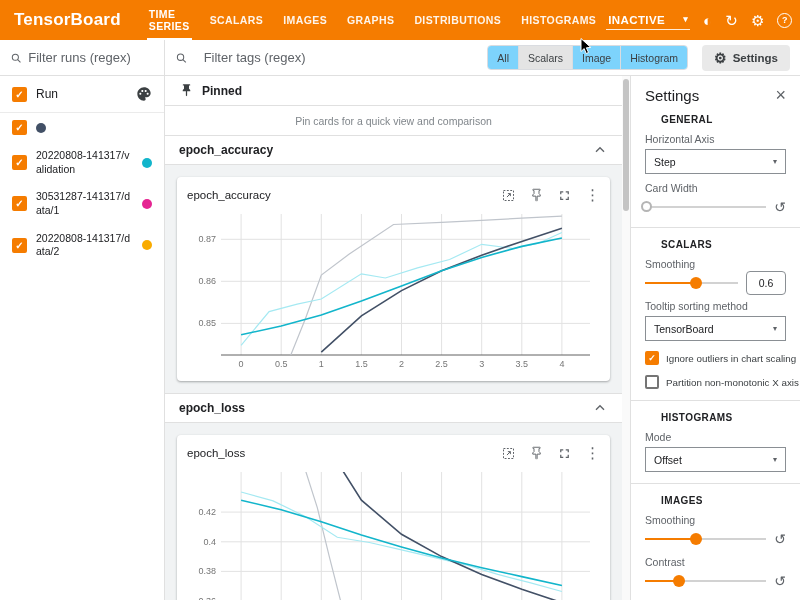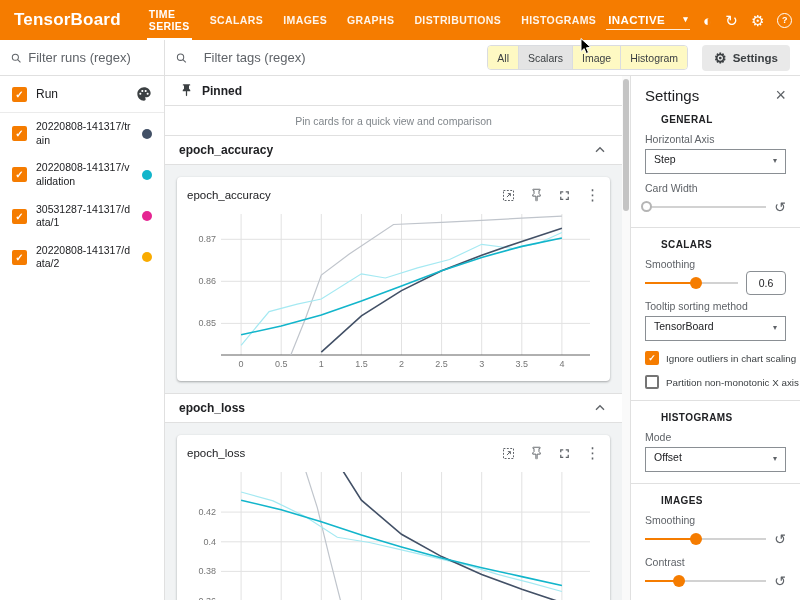--- a/index.html
+++ b/index.html
@@ -21,21 +21,21 @@
   .help-circle{width:15px;height:15px;border:1.5px solid #fff;border-radius:50%;font-size:9px;display:flex;align-items:center;justify-content:center;font-weight:bold;cursor:pointer}
 
   
   .toolbar{height:36px;flex:0 0 36px;display:flex;border-bottom:1px solid #e0e0e0;background:#fff}
   .filter-runs{width:165px;flex:0 0 165px;border-right:1px solid #e0e0e0;display:flex;align-items:center;gap:6px;padding:0 10px}
   .filter-input{border:none;outline:none;font-size:13px;width:100%;color:#202124;background:transparent}
   ::placeholder{color:#5f6368;opacity:1}
   .toolbar-main{flex:1;display:flex;align-items:center;padding:0 10px;gap:14px;min-width:0}
   .filter-tags{flex:1;display:flex;align-items:center;gap:16px;min-width:0}
   .toggle-group{display:flex;border:1px solid #dadce0;border-radius:4px;overflow:hidden;height:25px;flex:0 0 auto}
-  .toggle{padding:0 9px;font-size:10.5px;display:flex;align-items:center;border-right:1px solid #dadce0;background:#fef9c3;cursor:pointer;color:#3c4043}
+  .toggle{padding:0 9px;font-size:10.5px;display:flex;align-items:center;border-right:1px solid #dadce0;background:#7dd3fc;cursor:pointer;color:#3c4043}
   .toggle:last-child{border-right:none}
   .toggle.hover{background:#e4e4e4}
   .settings-btn{display:flex;align-items:center;gap:6px;background:#e9e9e9;border:none;border-radius:4px;height:26px;padding:0 12px;font-size:11.5px;color:#3c4043;font-weight:bold;cursor:pointer;flex:0 0 auto}
   .settings-btn .gear{font-size:14px;color:#3c4043}
 
   
   .content{flex:1;display:flex;min-height:0}
 
   
   .sidebar{width:165px;flex:0 0 165px;border-right:1px solid #e0e0e0;overflow:hidden;background:#fff}
@@ -67,21 +67,21 @@
   .vscroll{width:8px;flex:0 0 8px;background:#fafafa;position:relative}
   .vscroll .thumb{position:absolute;top:3px;left:1px;width:6px;height:132px;background:#c4c4c4;border-radius:3px;cursor:grab}
 
   
   .settings-panel{width:170px;flex:0 0 170px;border-left:1px solid #e0e0e0;padding:10px 14px 0;overflow:hidden;background:#fff}
   .sp-header{display:flex;align-items:center;justify-content:space-between;margin-bottom:10px}
   .sp-title{font-size:15px;color:#202124}
   .sp-close{font-size:18px;color:#5f6368;cursor:pointer;line-height:1}
   .sp-heading{font-size:10px;font-weight:bold;color:#202124;letter-spacing:.4px;margin:2px 16px 6px}
   .sp-label{font-size:10.5px;color:#5f6368;margin:8px 0 4px}
-  .sp-select{height:25px;border:1px solid #8a8f94;border-radius:0;display:flex;align-items:flex-end;justify-content:space-between;padding:8px 8px;font-size:10.5px;cursor:pointer;background:#fff;color:#202124}
+  .sp-select{height:25px;border:1px solid #8a8f94;border-radius:0;display:flex;align-items:center;justify-content:space-between;padding:0 8px;font-size:10.5px;cursor:pointer;background:#fff;color:#202124}
   .sp-select .caret{color:#5f6368;font-size:8px}
   .sp-div{border:none;border-top:1px solid #e0e0e0;margin:11px -14px}
   .sp-slider-row{display:flex;align-items:center;gap:8px;height:18px}
   .slider{position:relative;height:14px;flex:1;cursor:pointer}
   .slider-track{position:absolute;top:6px;left:0;right:0;height:2px;background:#d2d2d2}
   .slider-fill{position:absolute;top:6px;left:0;height:2px;background:#f57c00}
   .slider-thumb{position:absolute;top:1px;width:12px;height:12px;border-radius:50%;background:#f57c00}
   .slider-thumb.min{background:#fff;border:2px solid #b5b5b5;width:11px;height:11px}
   .reset{color:#5f6368;font-size:14px;cursor:pointer;flex:0 0 auto;line-height:1}
   .smoothing-input{width:40px;height:24px;border:1px solid #8a8f94;border-radius:4px;font-size:10.5px;text-align:center;color:#202124;outline:none;flex:0 0 40px}
@@ -156,21 +156,20 @@
           </span>
         <span class="hdr-label">Run</span>
         <svg viewBox="0 0 24 24" width="16" height="16">
             <path d="M12 2C6.49 2 2 6.49 2 12s4.49 10 10 10c1.38 0 2.5-1.12 2.5-2.5 0-.61-.23-1.2-.64-1.67-.08-.1-.13-.21-.13-.33 0-.28.22-.5.5-.5H16c3.31 0 6-2.69 6-6 0-4.96-4.49-9-10-9zm5.5 11c-.83 0-1.5-.67-1.5-1.5s.67-1.5 1.5-1.5 1.5.67 1.5 1.5-.67 1.5-1.5 1.5zm-3-4c-.83 0-1.5-.67-1.5-1.5S13.67 6 14.5 6s1.5.67 1.5 1.5S15.33 9 14.5 9zM5 11.5c0-.83.67-1.5 1.5-1.5s1.5.67 1.5 1.5S7.33 13 6.5 13 5 12.33 5 11.5zm6-4c0 .83-.67 1.5-1.5 1.5S8 8.33 8 7.5 8.67 6 9.5 6s1.5.67 1.5 1.5z" fill="#3c4043"></path>
           </svg>
       </div>
       <div class="run-row">
         <span class="cbx checked">
             <span class="tick">✓</span>
           </span>
-        <span class="run-name">20220808-141317/train</span>
         <span class="run-dot" style="background: rgb(66, 80, 102);"></span>
       </div>
       <div class="run-row">
         <span class="cbx checked">
             <span class="tick">✓</span>
           </span>
         <span class="run-name">20220808-141317/validation</span>
         <span class="run-dot" style="background: rgb(18, 181, 203);"></span>
       </div>
       <div class="run-row">

